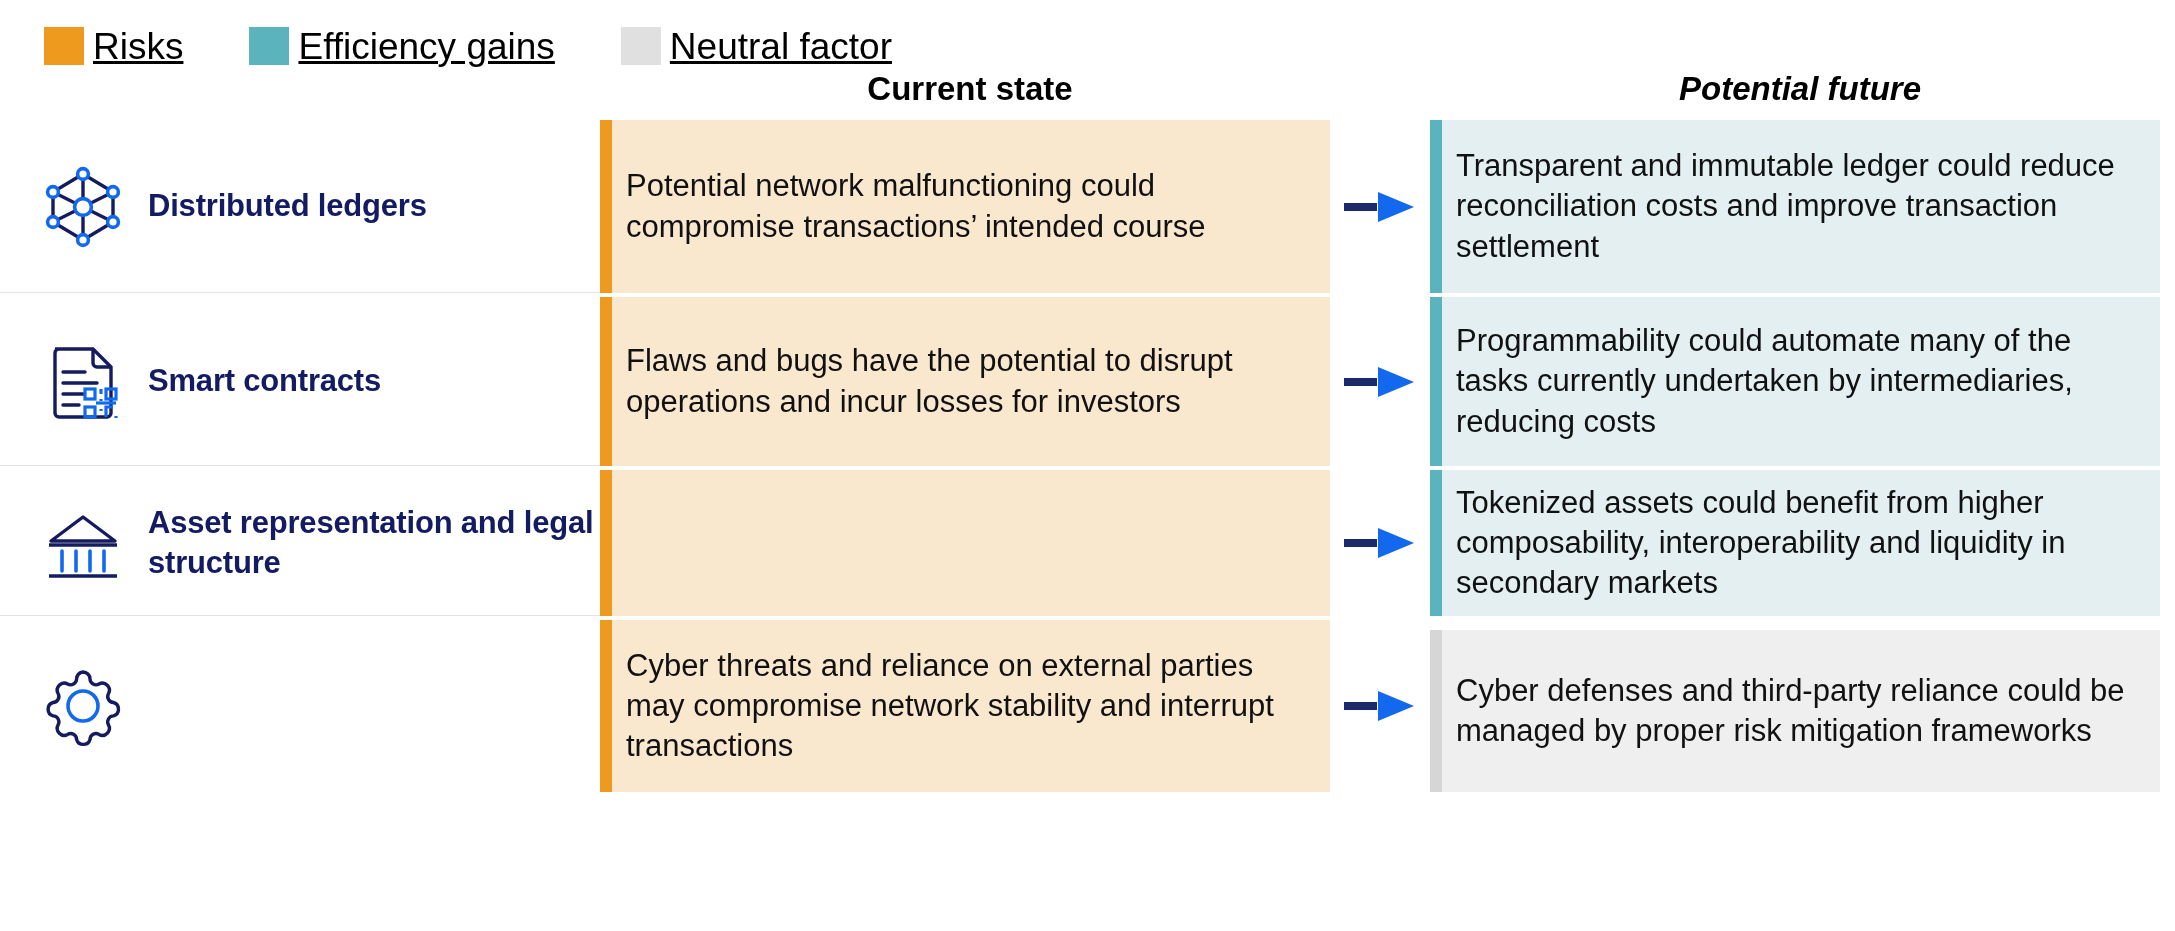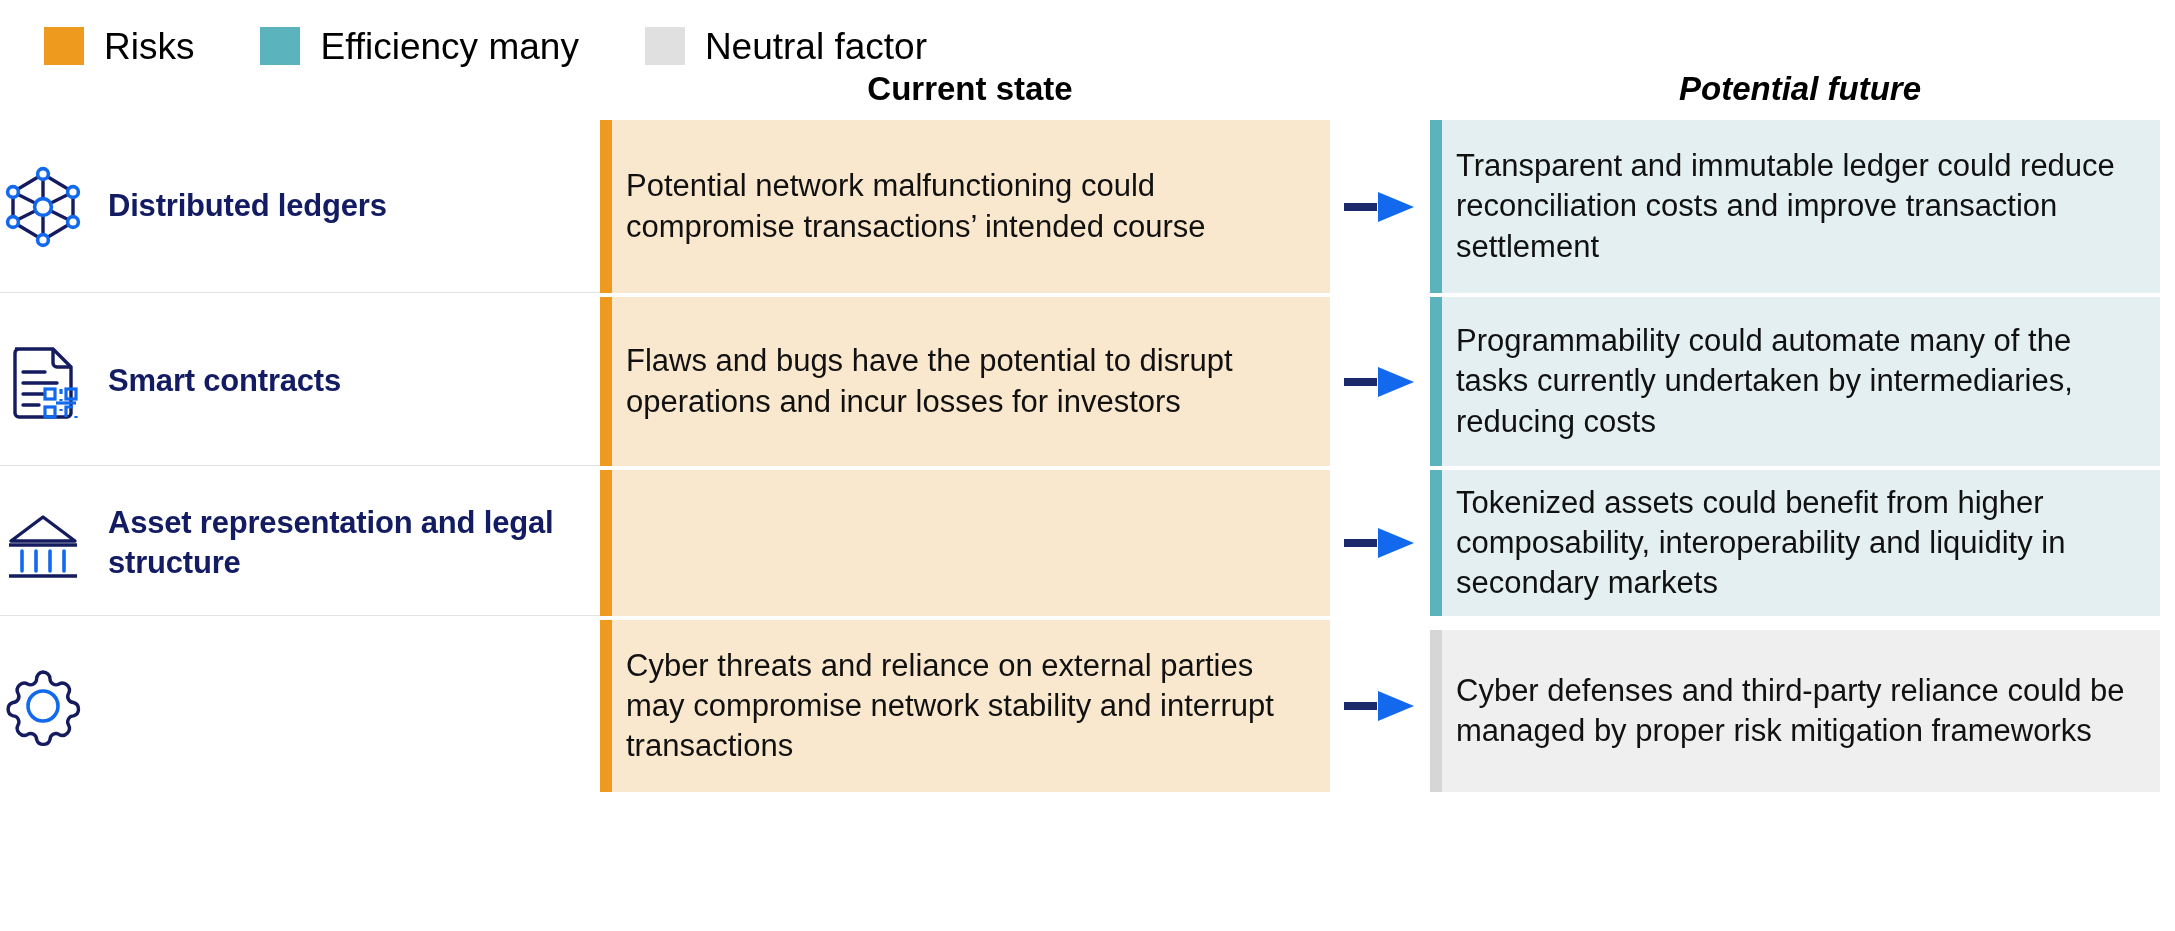--- a/index.html
+++ b/index.html
@@ -31,22 +31,23 @@
   }
   .legend-swatch {
     width: 40px;
     height: 38px;
     flex: 0 0 auto;
   }
   .legend-label {
     font-size: 37px;
     line-height: 1;
     color: #000;
-    margin-left: 20px;
+    margin-left: 9px;
     white-space: nowrap;
+    text-decoration: underline;
   }
 
   
   .headers {
     position: relative;
     height: 58px;
   }
   .col-header {
     position: absolute;
     top: 8px;
@@ -68,20 +69,21 @@
     display: flex;
     align-items: stretch;
     position: relative;
   }
   .row-label-cell {
     width: 600px;
     flex: 0 0 600px;
     display: flex;
     align-items: center;
     gap: 22px;
+    padding-left: 40px;
     box-sizing: border-box;
     border-bottom: 1px solid #e3e3e3;
   }
   .row:last-child .row-label-cell { border-bottom: none; }
 
   .row-icon {
     flex: 0 0 auto;
     width: 86px;
     height: 86px;
     display: flex;
@@ -150,21 +152,21 @@
 
 <div class="legend">
 
   <div class="legend-item">
     <span class="legend-swatch" style="background:#ED9A1F"></span>
     <span class="legend-label">Risks</span>
   </div>
 
   <div class="legend-item">
     <span class="legend-swatch" style="background:#5BB4BD"></span>
-    <span class="legend-label">Efficiency many</span>
+    <span class="legend-label">Efficiency gains</span>
   </div>
 
   <div class="legend-item">
     <span class="legend-swatch" style="background:#E0E0E0"></span>
     <span class="legend-label">Neutral factor</span>
   </div>
 
 </div>
 
 <div class="headers">

